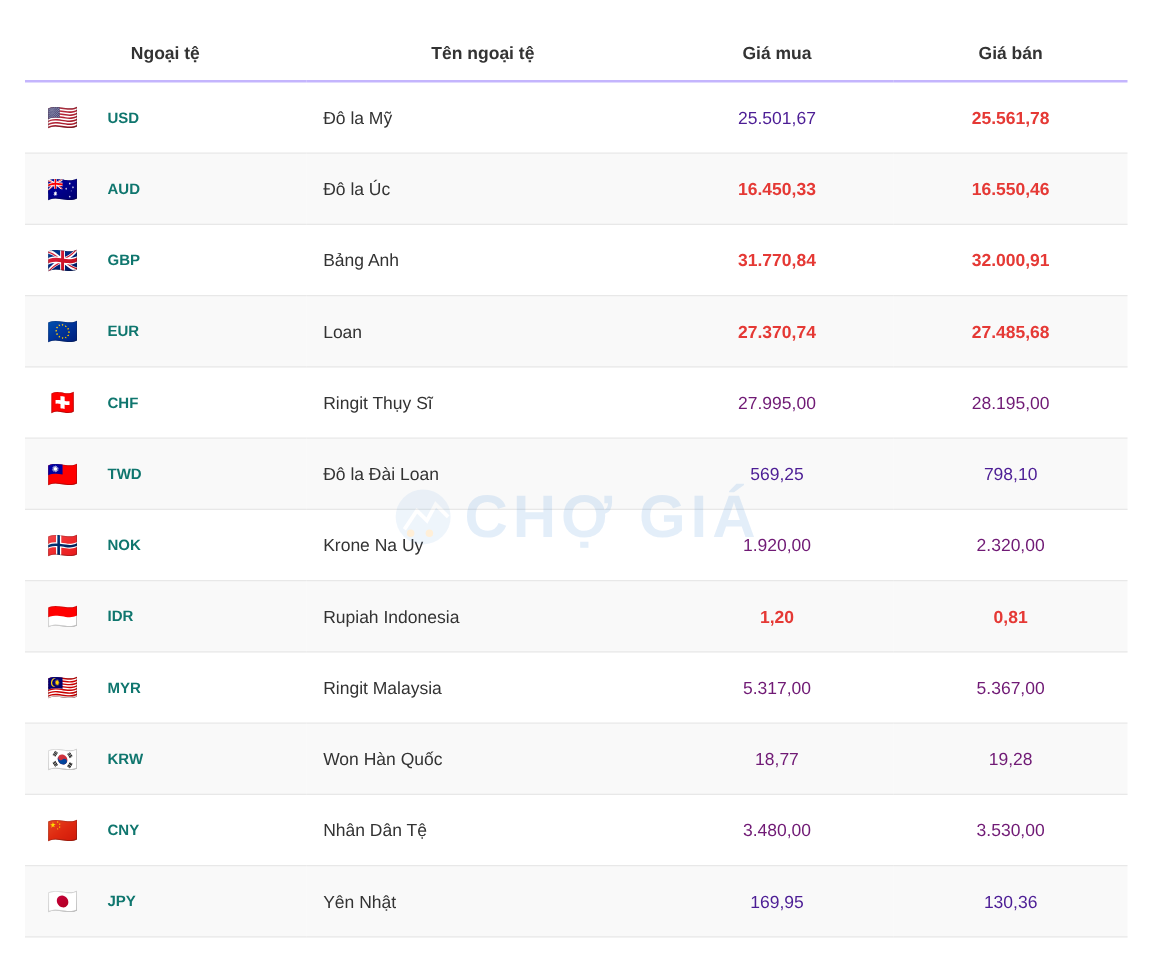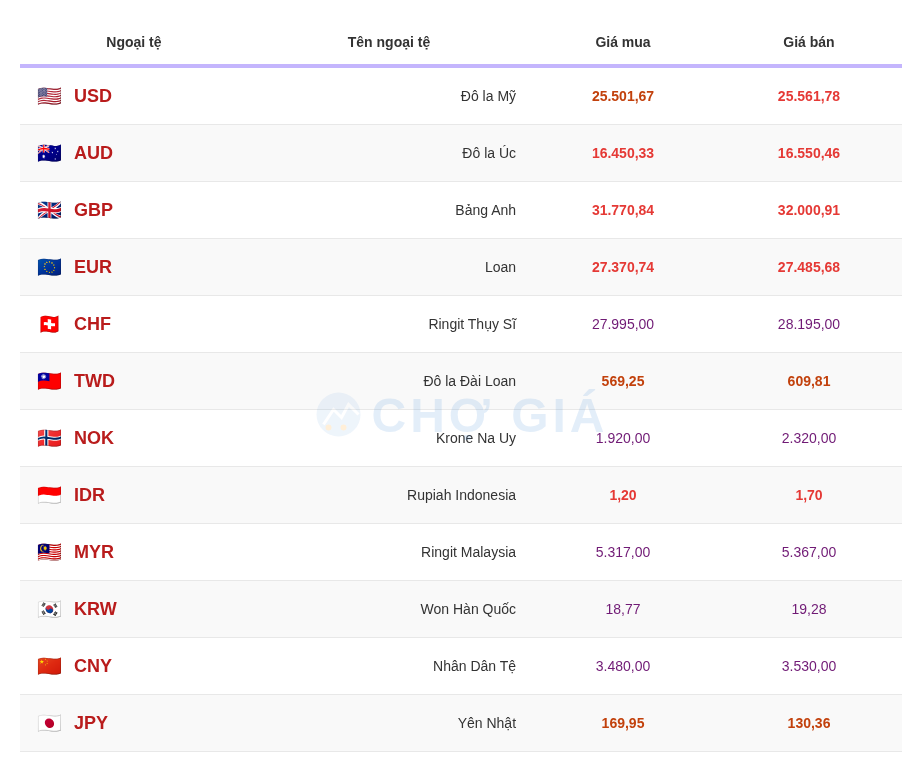--- a/index.html
+++ b/index.html
@@ -21,21 +21,21 @@
       border-collapse: collapse;
       font-size: 14px;
     }
     thead tr {
       background: #fff;
     }
     thead th {
       padding: 14px 12px;
       font-weight: bold;
       color: #333;
-      border-bottom: 4px solid #c4b5fd;
+      border-bottom: 2px solid #c4b5fd;
       text-align: center;
     }
     thead th:first-child { text-align: center; }
     tbody tr {
       border-bottom: 1px solid #e8e8e8;
     }
     tbody tr:nth-child(even) {
       background: #f9f9f9;
     }
     tbody td {
@@ -54,31 +54,32 @@
       height: 32px;
       border-radius: 50%;
       display: inline-flex;
       align-items: center;
       justify-content: center;
       font-size: 20px;
       flex-shrink: 0;
       overflow: hidden;
     }
     .currency-code {
-      color: #b91c1c;
+      color: #0f766e;
       font-weight: bold;
-      font-size: 18px;
+      font-size: 12px;
+      margin-left: 12px;
     }
     .currency-name {
-      text-align: right;
+      text-align: left;
       color: #333;
     }
     .price-green {
-      color: #c2410c;
-      font-weight: 700;
+      color: #4c1d95;
+      font-weight: 400;
     }
     .price-red {
       color: #e53935;
       font-weight: 700;
     }
     .price-black {
       color: #701a75;
       font-weight: 500;
     }
     
@@ -187,21 +188,21 @@
         </tr>
         <tr>
           <td>
     <div class="currency-cell">
       <span class="flag-icon">🇹🇼</span>
       <span class="currency-code">TWD</span>
     </div>
   </td>
           <td class="currency-name">Đô la Đài Loan</td>
           <td class="price-green">569,25</td>
-          <td class="price-green">609,81</td>
+          <td class="price-green">798,10</td>
         </tr>
         <tr>
           <td>
     <div class="currency-cell">
       <span class="flag-icon">🇳🇴</span>
       <span class="currency-code">NOK</span>
     </div>
   </td>
           <td class="currency-name">Krone Na Uy</td>
           <td class="price-black">1.920,00</td>
@@ -209,21 +210,21 @@
         </tr>
         <tr>
           <td>
     <div class="currency-cell">
       <span class="flag-icon">🇮🇩</span>
       <span class="currency-code">IDR</span>
     </div>
   </td>
           <td class="currency-name">Rupiah Indonesia</td>
           <td class="price-red">1,20</td>
-          <td class="price-red">1,70</td>
+          <td class="price-red">0,81</td>
         </tr>
         <tr>
           <td>
     <div class="currency-cell">
       <span class="flag-icon">🇲🇾</span>
       <span class="currency-code">MYR</span>
     </div>
   </td>
           <td class="currency-name">Ringit Malaysia</td>
           <td class="price-black">5.317,00</td>

